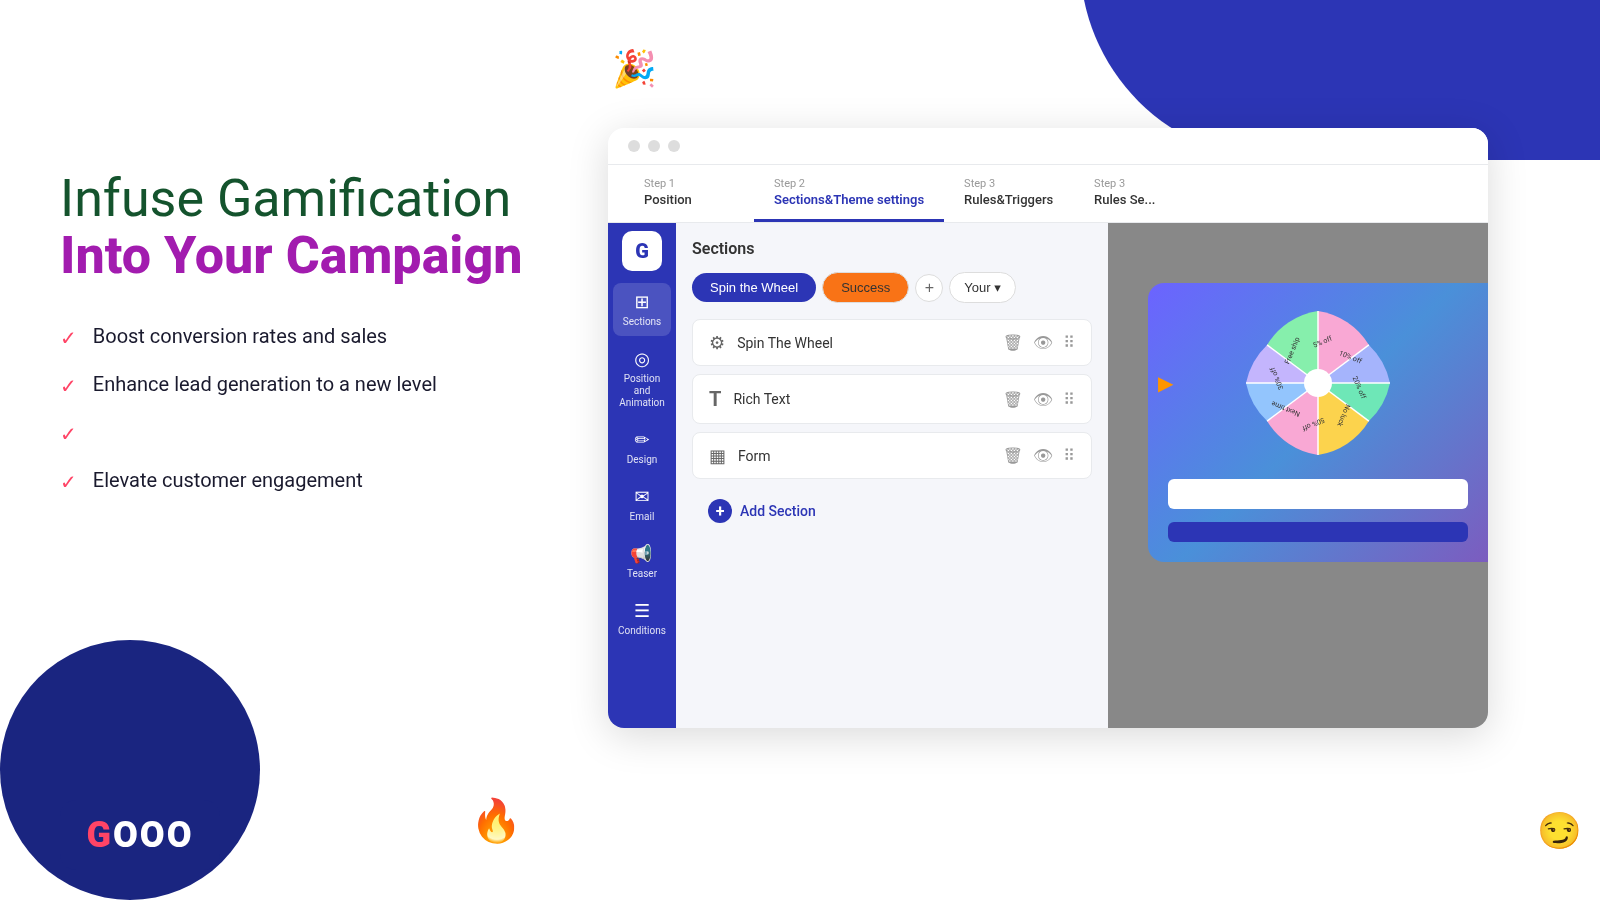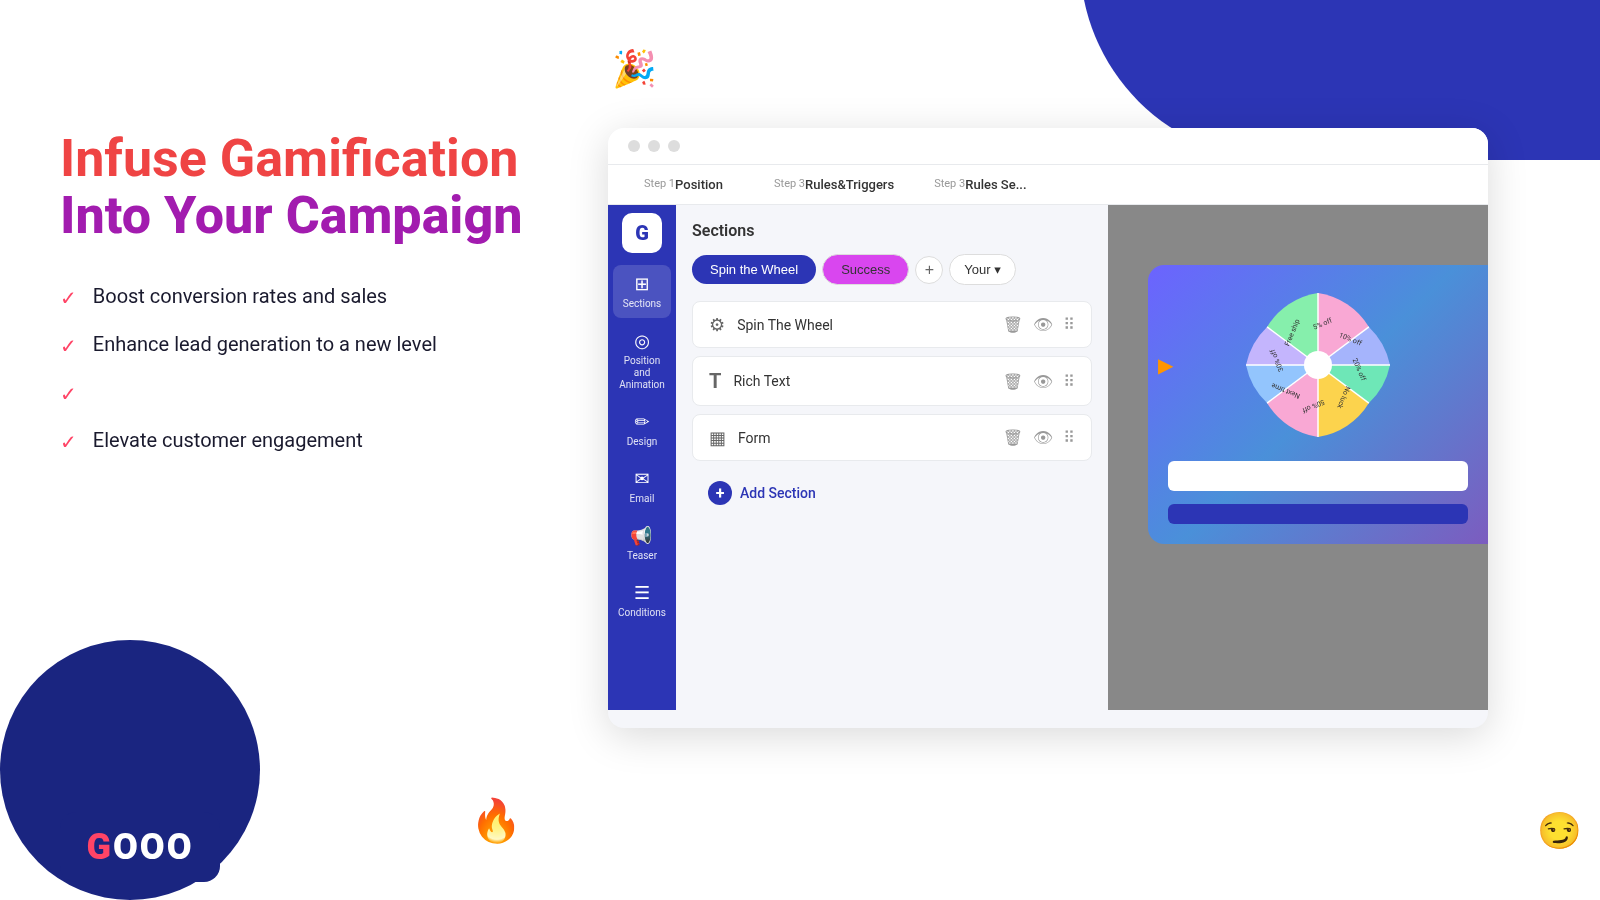--- a/index.html
+++ b/index.html
@@ -37,23 +37,24 @@
     
     .left-panel {
       position: absolute;
       left: 60px;
       top: 130px;
       width: 540px;
       z-index: 1;
     }
     .headline-gamification {
       font-size: 52px;
-      font-weight: 700;
-      color: #ef4444;
+      font-weight: 400;
+      color: #14532d;
       line-height: 1.1;
+      margin-top: 40px;
     }
     .headline-campaign {
       font-size: 52px;
       font-weight: 800;
       color: #a21caf;
       line-height: 1.1;
       margin-bottom: 40px;
     }
     .feature-list {
       list-style: none;
@@ -70,21 +71,21 @@
     .check-icon {
       color: #ff4466;
       font-size: 20px;
       margin-top: 2px;
       flex-shrink: 0;
     }
 
     
     .logo-area {
       position: absolute;
-      bottom: 18px;
+      bottom: 30px;
       left: 60px;
       z-index: 2;
       display: flex;
       align-items: flex-end;
     }
     .logo-badge {
       width: 160px;
       height: 70px;
       background: #1a2580;
       border-radius: 16px;
@@ -162,21 +163,21 @@
     .steps-bar {
       background: #ffffff;
       display: flex;
       align-items: stretch;
       border-bottom: 1px solid #e8eaed;
       padding: 0 16px;
     }
     .step-item {
       padding: 12px 20px;
       display: flex;
-      flex-direction: row;
+      flex-direction: column;
       min-width: 130px;
     }
     .step-label {
       font-size: 11px;
       color: #999;
       margin-bottom: 2px;
     }
     .step-name {
       font-size: 13px;
       color: #333;
@@ -270,21 +271,21 @@
       border: none;
       cursor: pointer;
       font-size: 13px;
       font-weight: 500;
     }
     .tab-btn.active {
       background: #2c35b5;
       color: white;
     }
     .tab-btn.inactive {
-      background: #d946ef;
+      background: #f97316;
       color: #333;
       border: 1px solid #ddd;
     }
     .tab-add-btn {
       width: 28px;
       height: 28px;
       border-radius: 50%;
       border: 1px solid #ddd;
       background: white;
       cursor: pointer;
@@ -488,20 +489,24 @@
     <div class="window-dot"></div>
     <div class="window-dot"></div>
     <div class="window-dot"></div>
   </div>
 
   <div class="steps-bar">
     <div class="step-item">
       <span class="step-label">Step 1</span>
       <span class="step-name">Position</span>
     </div>
+    <div class="step-item active">
+      <span class="step-label">Step 2</span>
+      <span class="step-name">Sections&amp;Theme settings</span>
+    </div>
     <div class="step-item">
       <span class="step-label">Step 3</span>
       <span class="step-name">Rules&amp;Triggers</span>
     </div>
     <div class="step-item">
       <span class="step-label">Step 3</span>
       <span class="step-name">Rules Se...</span>
     </div>
   </div>
 

